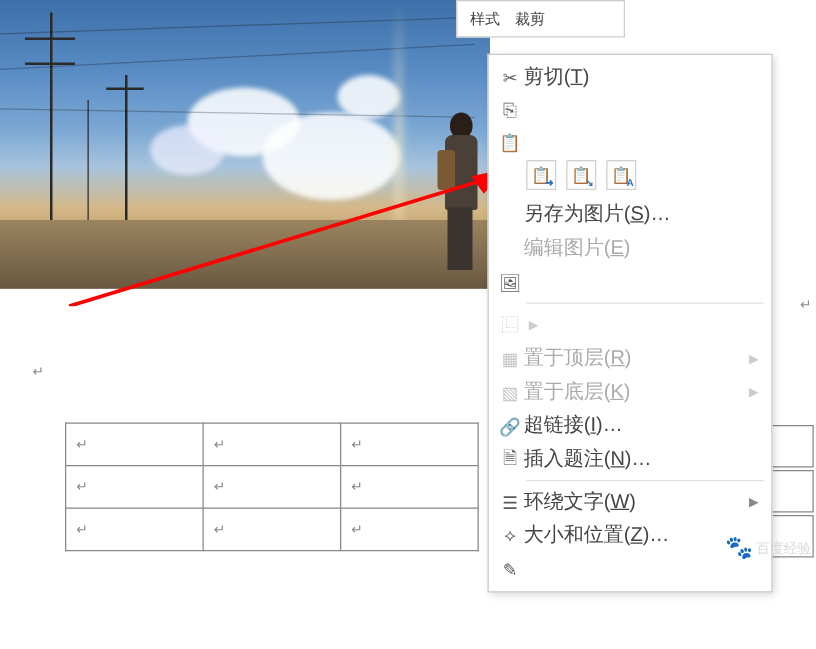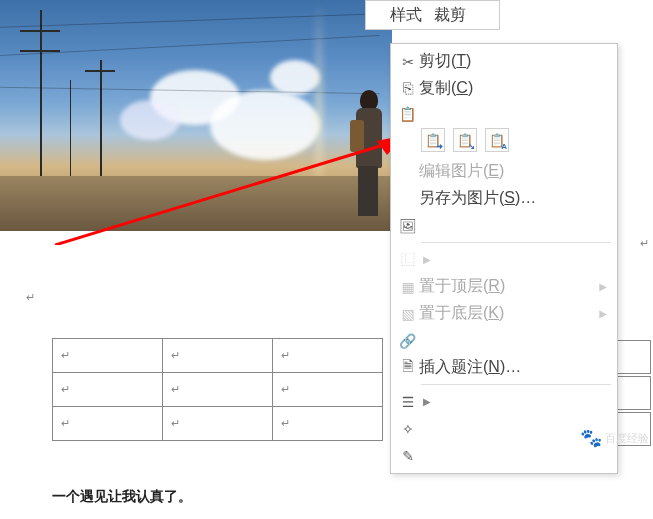--- a/index.html
+++ b/index.html
@@ -23,21 +23,21 @@
 .wire { position: absolute; left: 0; top: 20px; width: 380px; height: 1px; background: rgba(0,0,0,0.25); transform: rotate(-2deg); }
 .wire2 { top: 45px; transform: rotate(-3deg); }
 .wire3 { top: 90px; transform: rotate(1deg); }
 .ground { position: absolute; left: 0; bottom: 0; width: 100%; height: 55px; background: linear-gradient(180deg, #9a8460 0%, #6a5840 100%); }
 .sunstreak { position: absolute; left: 315px; top: 0; width: 8px; height: 231px; background: linear-gradient(180deg, rgba(255,240,200,0) 0%, rgba(255,240,200,0.5) 50%, rgba(255,240,200,0) 100%); filter: blur(3px); }
 .person { position: absolute; left: 352px; top: 90px; width: 36px; height: 130px; }
 .person-head { position: absolute; left: 8px; top: 0; width: 18px; height: 20px; border-radius: 50% 50% 40% 40%; background: #2a1f18; }
 .person-body { position: absolute; left: 4px; top: 18px; width: 26px; height: 60px; background: #4a4038; border-radius: 6px 6px 2px 2px; }
 .person-bag { position: absolute; left: -2px; top: 30px; width: 14px; height: 32px; background: #7a5a32; border-radius: 3px; }
 .person-legs { position: absolute; left: 6px; top: 76px; width: 20px; height: 50px; background: #3a3430; }
-.tiny-toolbar { position: absolute; left: 365px; top: 0; width: 135px; height: 30px; background: #fff; border: 1px solid #ccc; display: flex; align-items: center; gap: 12px; padding: 0 24px; font-size: 16px; color: #444; }
+.tiny-toolbar { position: absolute; left: 365px; top: 0; width: 135px; height: 30px; background: #fff; border: 1px solid #ccc; display: flex; align-items: center; gap: 12px; padding: 0 10px; font-size: 12px; color: #444; }
 .paragraph-mark { position: absolute; color: #888; font-size: 11px; }
 .pm1 { left: 26px; top: 291px; }
 .table-box { position: absolute; left: 52px; top: 338px; border-collapse: collapse; }
 .table-box td { border: 1px solid #888; width: 110px; height: 34px; padding: 4px 8px; color: #888; font-size: 11px; vertical-align: middle; }
 .table-extra { position: absolute; left: 572px; top: 338px; }
 .table-extra td { border: 1px solid #888; width: 79px; height: 34px; padding: 4px 8px; color: #888; font-size: 11px; }
 .body-text { position: absolute; left: 52px; top: 488px; font-size: 14px; color: #222; font-weight: 600; }
 .context-menu { position: absolute; left: 390px; top: 43px; width: 228px; background: #fff; border: 1px solid #c6c6c6; box-shadow: 2px 2px 6px rgba(0,0,0,0.15); padding: 4px 0; }
 .menu-item { display: flex; align-items: center; height: 27px; padding: 0 10px 0 6px; color: #444; position: relative; }
 .menu-item.disabled { color: #aaa; }
@@ -125,93 +125,94 @@
         </tr>
     <tr>
           <td>↵</td>
         </tr>
     <tr>
           <td>↵</td>
         </tr>
   </tbody>
     </table>
 
-  <div class="body-text">一个遇见让我认真了。</div>
 
   <svg class="arrow-line arrow-svg" viewBox="0 0 350 110">
     <line x1="0" y1="110" x2="335" y2="8"></line>
     <polygon points="350,0 322,6 332,20"></polygon>
   </svg>
 
   <div class="context-menu">
     <div class="menu-item">
       <span class="menu-icon">✂</span>
       <span class="menu-label">剪切(<u class="acc">T</u>)</span>
     </div>
     <div class="menu-item">
       <span class="menu-icon">⎘</span>
-      <span class="menu-label">复制(<u class="acc">C</u>)</span>
     </div>
     <div class="menu-item header">
       <span class="menu-icon">📋</span>
     </div>
     <div class="paste-row">
       <div class="paste-btn">
           <span class="paste-clip">📋</span>
           <span class="paste-sub">➜</span>
         </div>
       <div class="paste-btn">
           <span class="paste-clip">📋</span>
           <span class="paste-sub">↘</span>
         </div>
       <div class="paste-btn">
           <span class="paste-clip">📋</span>
           <span class="paste-sub">A</span>
         </div>
     </div>
+    <div class="menu-item">
+      <span class="menu-icon"></span>
+      <span class="menu-label">另存为图片(<u class="acc">S</u>)…</span>
+    </div>
     <div class="menu-item disabled">
       <span class="menu-icon"></span>
       <span class="menu-label">编辑图片(<u class="acc">E</u>)</span>
     </div>
     <div class="menu-item">
-      <span class="menu-icon"></span>
-      <span class="menu-label">另存为图片(<u class="acc">S</u>)…</span>
-    </div>
-    <div class="menu-item">
       <span class="menu-icon">🖼</span>
     </div>
     <div class="menu-sep"></div>
     <div class="menu-item disabled">
       <span class="menu-icon">⿺</span>
       <span class="menu-arrow">▶</span>
     </div>
     <div class="menu-item disabled">
       <span class="menu-icon">▦</span>
       <span class="menu-label">置于顶层(<u class="acc">R</u>)</span>
       <span class="menu-arrow">▶</span>
     </div>
     <div class="menu-item disabled">
       <span class="menu-icon">▧</span>
       <span class="menu-label">置于底层(<u class="acc">K</u>)</span>
       <span class="menu-arrow">▶</span>
     </div>
     <div class="menu-item">
       <span class="menu-icon">🔗</span>
+      <span class="menu-label">超链接(<u class="acc">I</u>)…</span>
     </div>
     <div class="menu-item">
       <span class="menu-icon">🗎</span>
       <span class="menu-label">插入题注(<u class="acc">N</u>)…</span>
     </div>
     <div class="menu-sep"></div>
     <div class="menu-item">
       <span class="menu-icon">☰</span>
+      <span class="menu-label">环绕文字(<u class="acc">W</u>)</span>
       <span class="menu-arrow">▶</span>
     </div>
     <div class="menu-item">
       <span class="menu-icon">⟡</span>
+      <span class="menu-label">大小和位置(<u class="acc">Z</u>)…</span>
     </div>
     <div class="menu-item">
       <span class="menu-icon">✎</span>
     </div>
   </div>
 
   <div class="watermark">
     <span class="wm-paw">🐾</span>
     <span>百度经验</span>
   </div>

